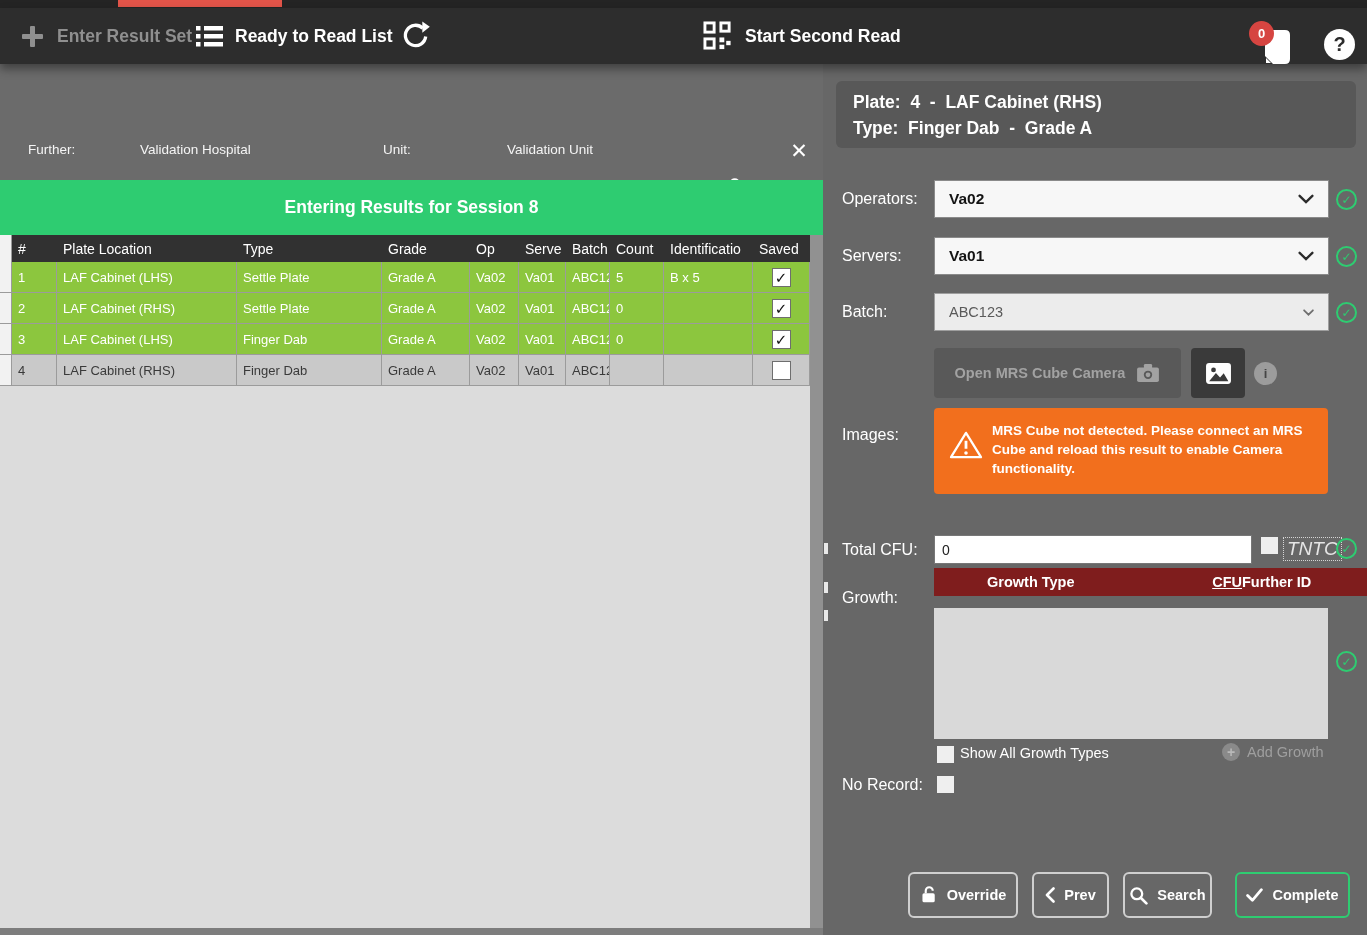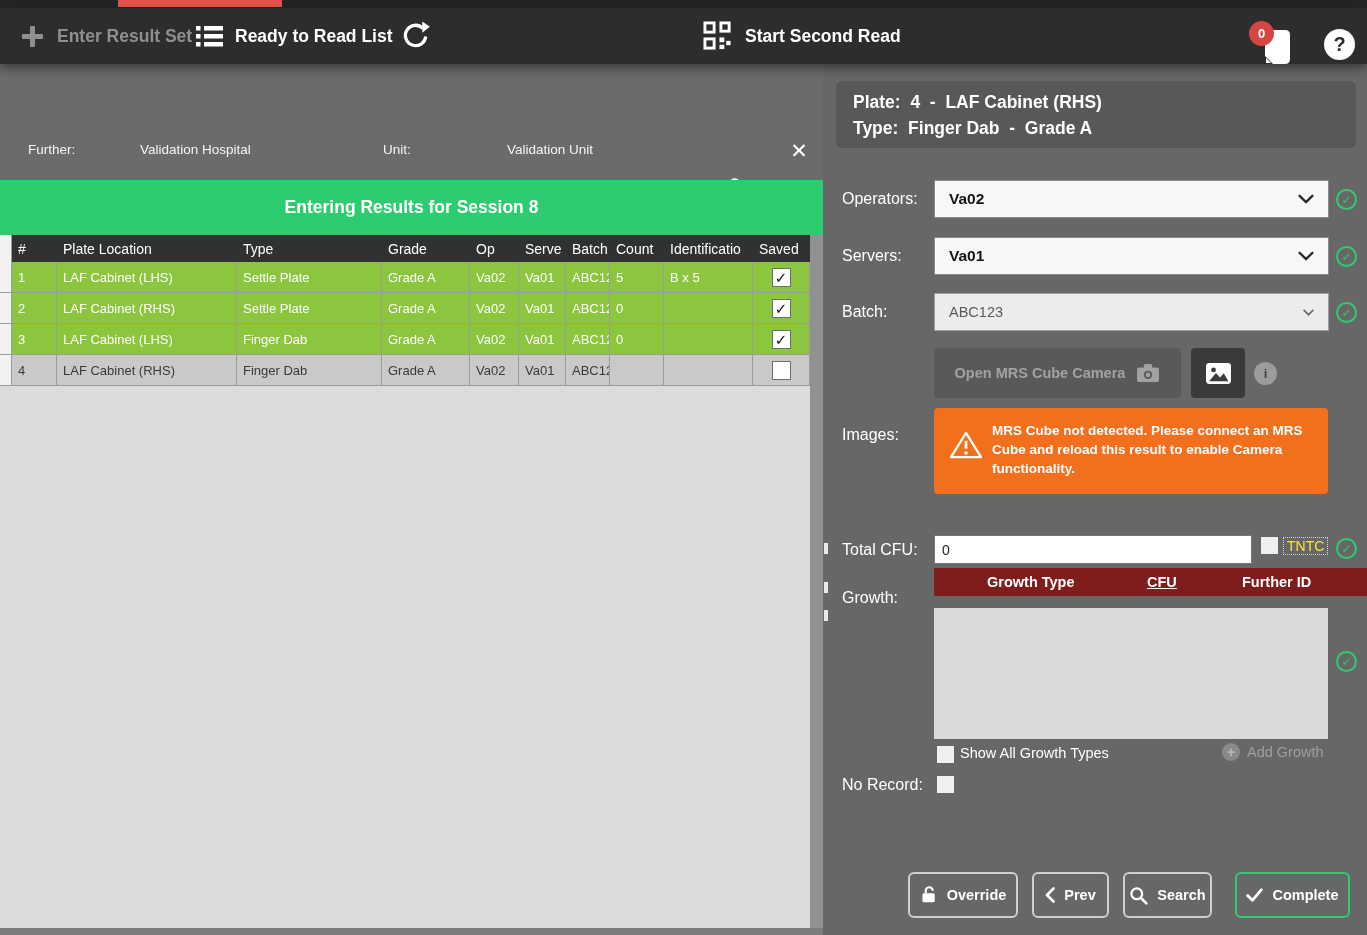--- a/index.html
+++ b/index.html
@@ -78,26 +78,26 @@
   .img-btn{position:absolute;left:368px;top:284px;width:54px;height:50px;background:#3a3a3a;border-radius:4px;
            display:flex;align-items:center;justify-content:center;cursor:pointer;}
   .info-circle{position:absolute;left:431px;top:298px;width:23px;height:23px;border-radius:50%;background:#9c9c9c;
                color:#454545;font-size:13px;font-weight:700;display:flex;align-items:center;justify-content:center;cursor:pointer;}
   .warn{position:absolute;left:111px;top:344px;width:394px;height:86px;background:#f26f1d;border-radius:4px;
         box-sizing:border-box;padding:13px 12px 0 58px;color:#fff;font-size:13.5px;font-weight:700;line-height:19px;}
   .warn svg{position:absolute;left:15px;top:22px;}
   .cfu-input{position:absolute;left:111px;top:471px;width:318px;height:29px;background:#fff;border:1px solid #777;
              box-sizing:border-box;font-size:14px;color:#222;padding:0 0 0 7px;font-family:"Liberation Sans",sans-serif;}
   .cb2{position:absolute;width:17px;height:17px;background:#efefef;cursor:pointer;}
-  .tntc-label{position:absolute;left:460px;top:473px;color:#fde047;font-size:14px;border:1px dotted #d5d5d5;
-              padding:0 3px;cursor:pointer;}
+  .tntc-label{position:absolute;left:460px;top:473px;color:#e5e5e5;font-size:19px;border:1px dotted #d5d5d5;
+              padding:0 3px;cursor:pointer;font-style:italic;}
   .gt-head{position:absolute;left:111px;top:504px;width:394px;height:28px;background:#7f1d1d;display:grid;
            grid-template-columns:170px 95px 129px;align-items:center;color:#fff;font-size:14.5px;font-weight:700;padding-left:43px;}
   .gt-head .c1{padding-left:10px;}
-  .gt-head .c2{text-align:left;text-decoration:underline;}
+  .gt-head .c2{text-align:right;text-decoration:underline;}
   .gt-body{position:absolute;left:111px;top:544px;width:394px;height:131px;background:#d9d9d9;}
   .sag-label{position:absolute;left:137px;top:681px;color:#fff;font-size:14.5px;}
   .addg{position:absolute;left:399px;top:679px;display:flex;align-items:center;gap:7px;color:#9f9f9f;
         font-size:14.5px;cursor:default;}
   .addg .pc{width:18px;height:18px;border-radius:50%;background:#8a8a8a;color:#b9b9b9;font-size:14px;font-weight:700;
             display:flex;align-items:center;justify-content:center;}
   .grip{position:absolute;left:1px;width:4px;height:11px;background:#e9e9e9;}
   .btn{position:absolute;top:808px;height:46px;border:2px solid #cfcfcf;border-radius:6px;background:transparent;
        color:#fff;font-size:14.5px;font-weight:600;display:flex;align-items:center;justify-content:center;gap:9px;
        box-sizing:border-box;cursor:pointer;}

